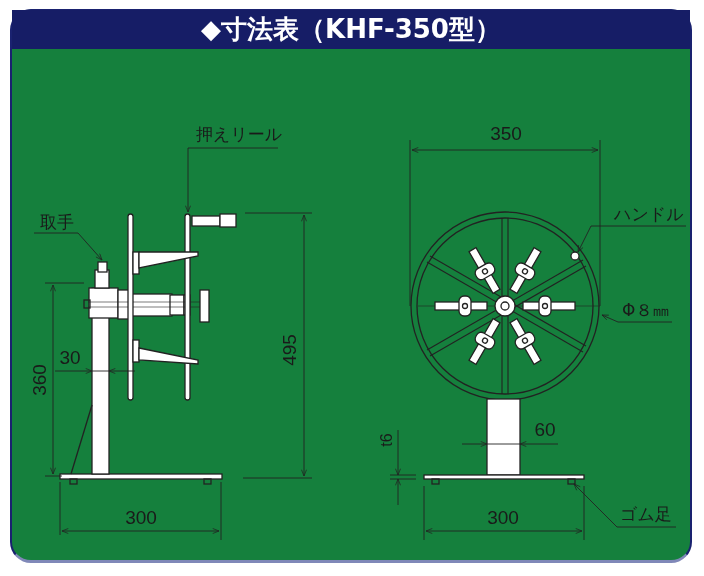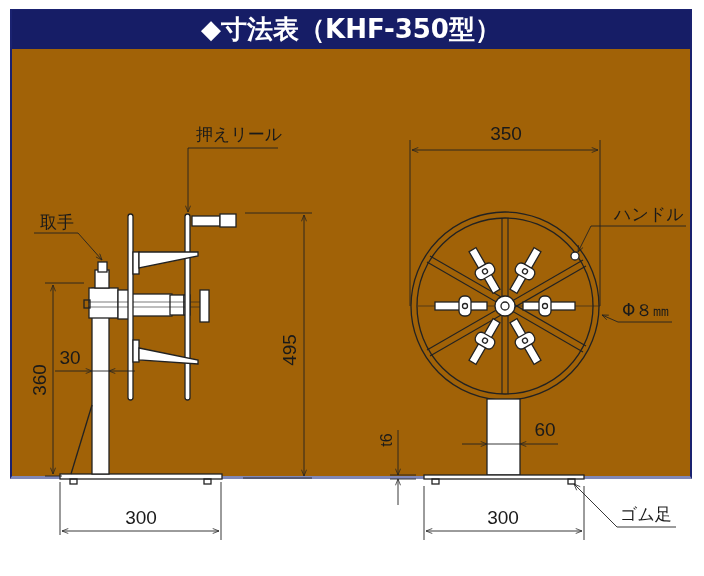--- a/index.html
+++ b/index.html
@@ -1,21 +1,21 @@
 <!DOCTYPE html>
 <html><head>
 <meta charset="utf-8">
 <style>
   html, body { margin: 0; padding: 0; background: #ffffff; }
   body { width: 704px; height: 576px; position: relative; overflow: hidden;
          font-family: "DejaVu Sans", "Liberation Sans", sans-serif; }
-  .frame { position: absolute; left: 10px; top: 9px; width: 682px; height: 470px;
+  .frame { position: absolute; left: 10px; top: 9px; width: 682px; height: 554px;
            border-left: 2px solid #1a2270; border-right: 2px solid #1a2270;
            border-bottom: 3px solid #8088b8; border-top: 1px solid #1a2270;
-           box-sizing: border-box; background: #a16207; }
+           box-sizing: border-box; background: #15803d; border-radius: 21px; }
   .header { position: absolute; left: 0; top: 0; width: 100%; height: 39px;
             background: #161d66; color: #ffffff; text-align: center;
             font-family: "DejaVu Sans", "Liberation Sans", sans-serif;
             font-weight: bold; font-size: 26px; line-height: 39px; letter-spacing: 0px; }
   svg.drawing { position: absolute; left: 0; top: 0; }
   .lbl { font-family: "DejaVu Sans", "Liberation Sans", sans-serif; fill: #1a1a1a; }
   .dim { font-family: "Liberation Sans", "DejaVu Sans", sans-serif; fill: #1a1a1a; }
 </style>
 </head>
 <body>

